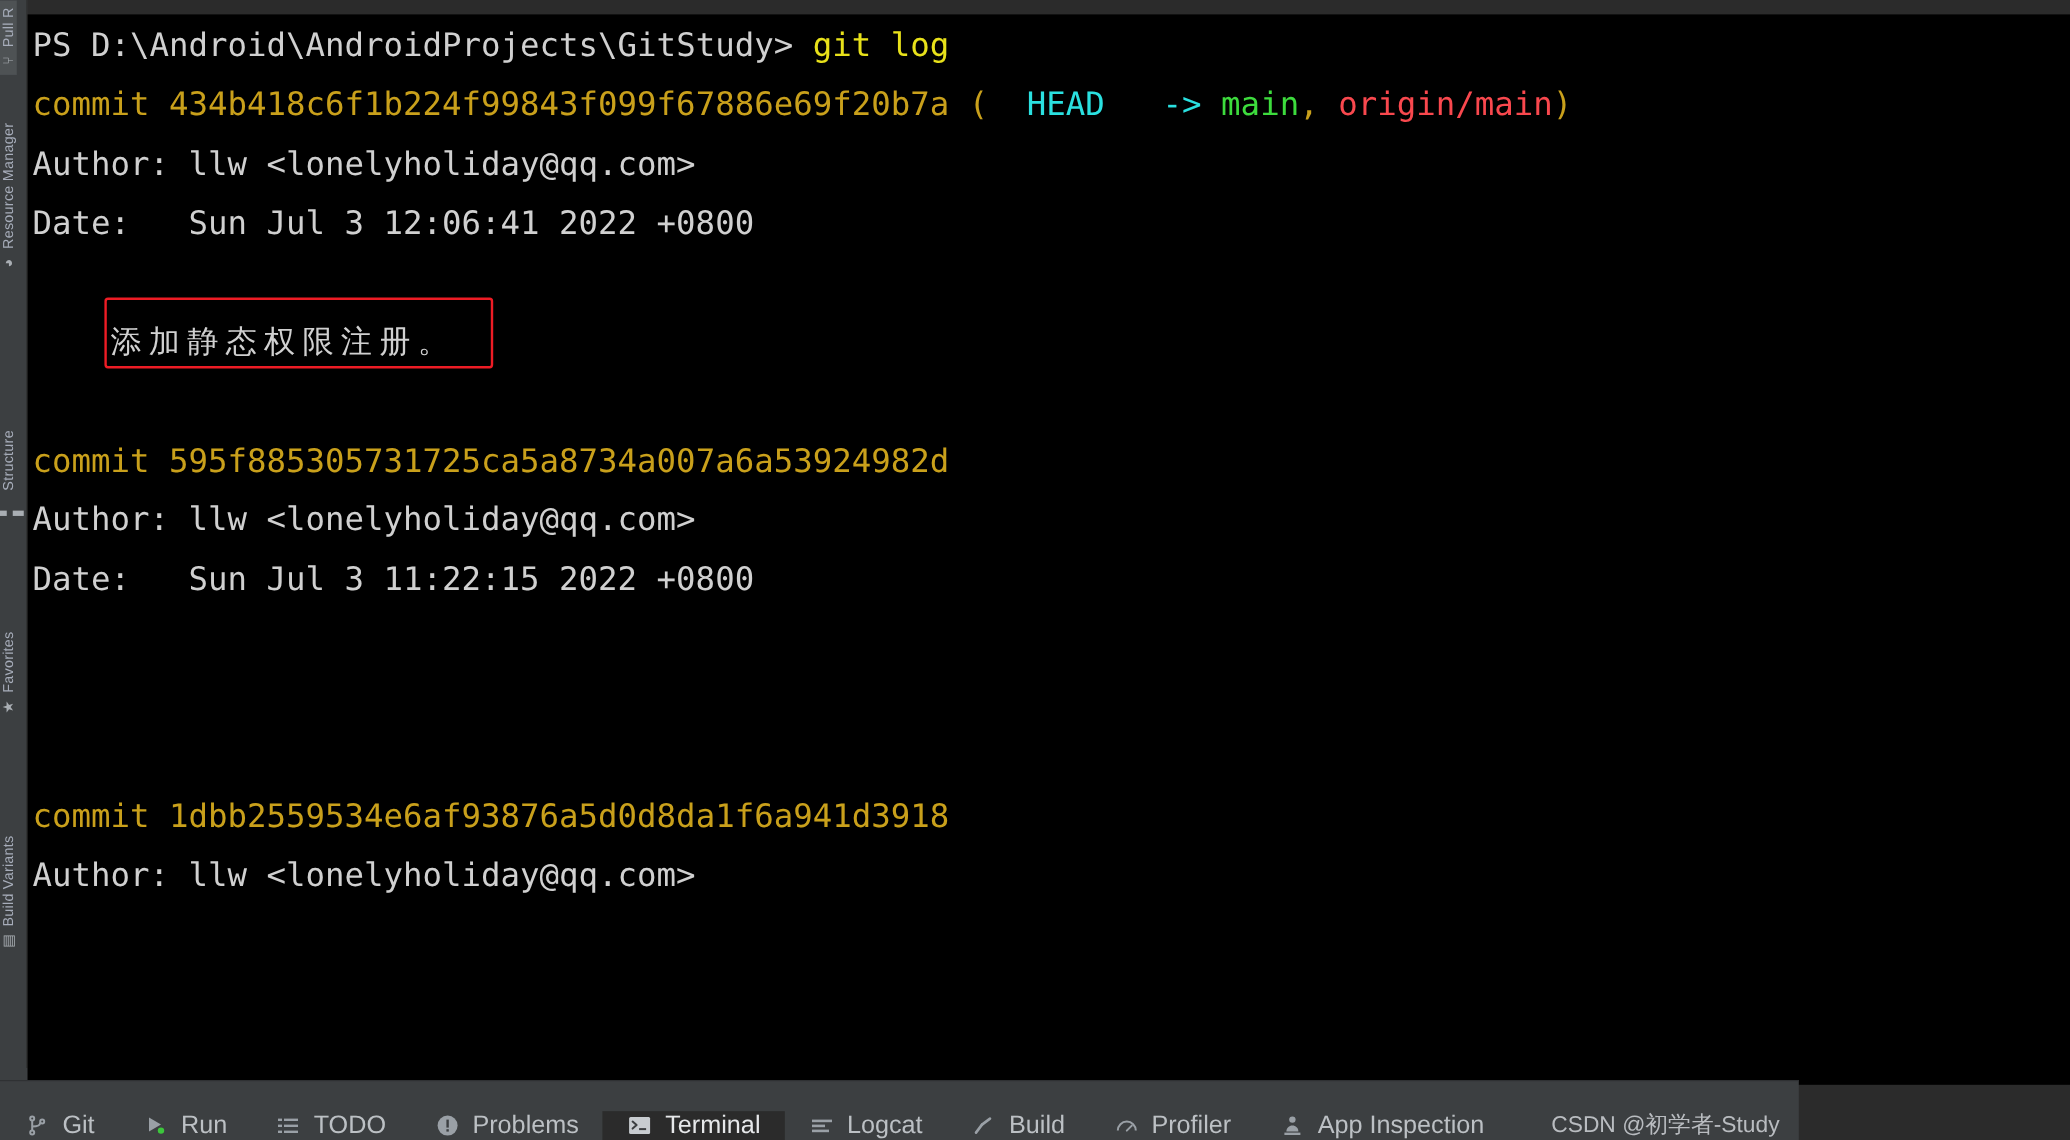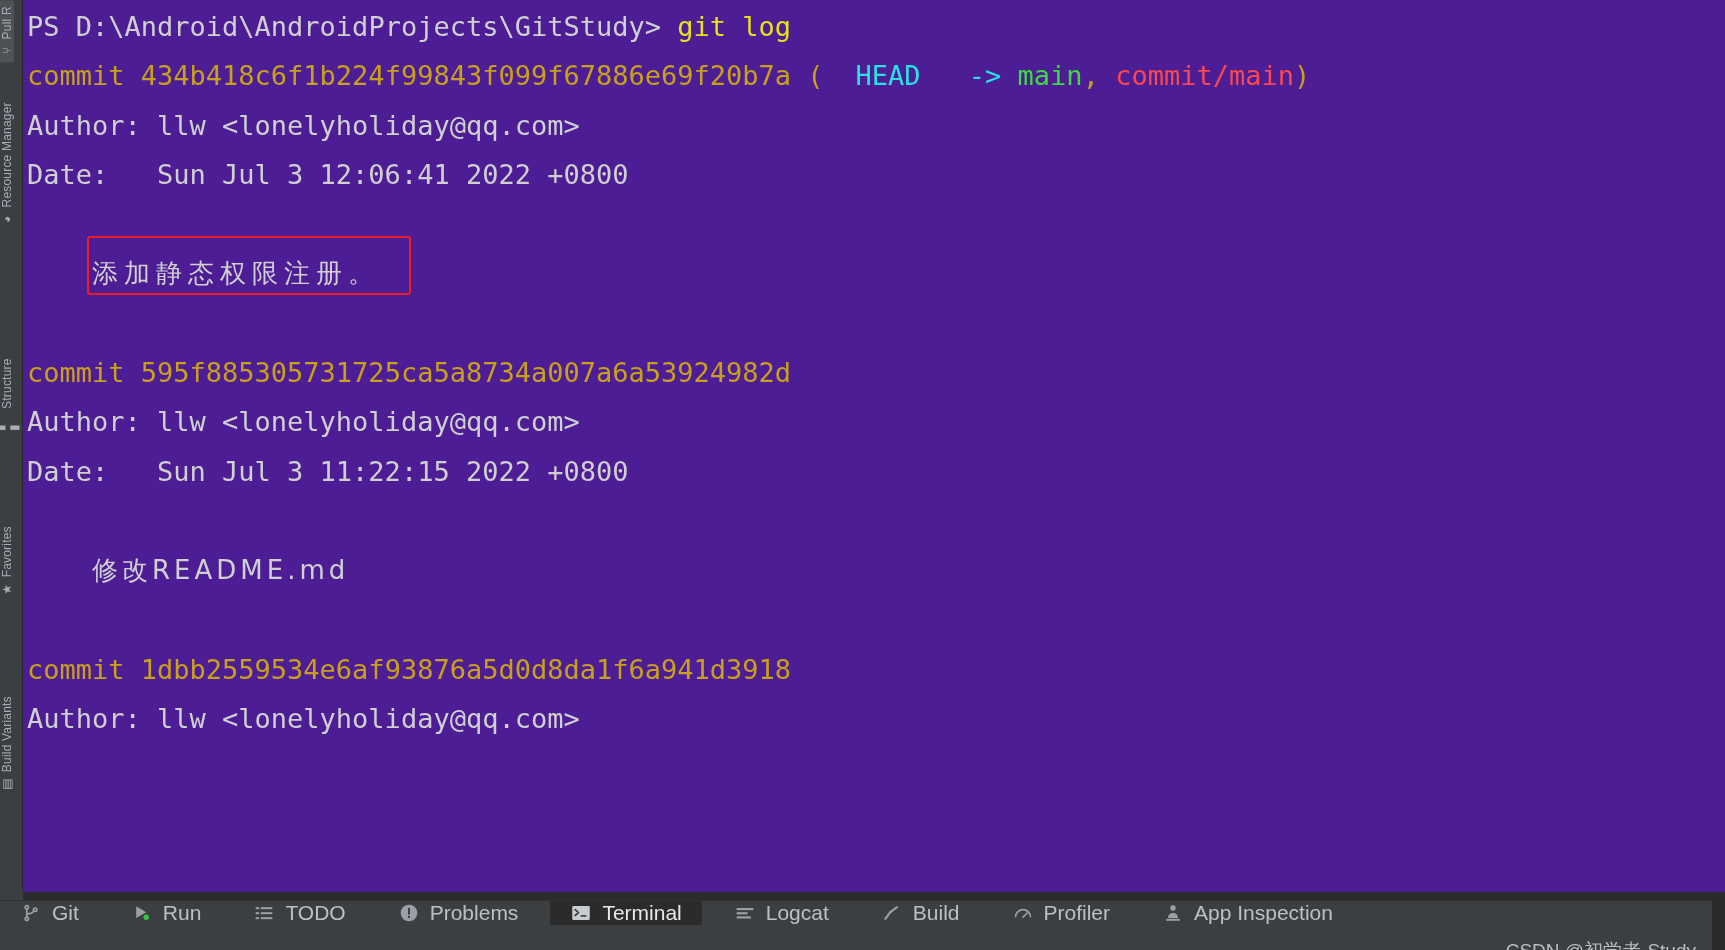--- a/index.html
+++ b/index.html
@@ -36,22 +36,22 @@
     transform:rotate(90deg);
     display:inline-block;
     font-size:12px;
     line-height:1;
     color:#a9aeb3;
   }
   .rail-top{top:0;background:#4e5254;}
 
   
   .terminal{
-    position:absolute;left:23px;top:0;right:0;height:892px;
-    background:#4c1d95;
+    position:absolute;left:23px;top:12px;right:0;height:892px;
+    background:#000000;
     overflow:hidden;
   }
   .term-inner{padding:2px 0 0 4px;}
   .line{
     font-family:"DejaVu Sans Mono","Liberation Mono",monospace;
     font-size:27px;
     line-height:49.3px;
     color:#d6d6d6;
     white-space:pre;
     letter-spacing:0px;
@@ -80,27 +80,26 @@
     left:64px;top:236px;
     width:324px;height:59px;
     border:2px solid #ee1c25;
     border-radius:3px;
     box-sizing:border-box;
     pointer-events:none;
   }
 
   
   .tabbar{
-    position:absolute;left:0;bottom:0;width:1712px;height:50px;
+    position:absolute;left:0;bottom:0;width:1499px;height:50px;
     background:#3c3f41;
     display:flex;
-    align-items:flex-start;
+    align-items:flex-end;
     border-top:1px solid #2f3133;
     box-sizing:border-box;
-    gap:12px;
   }
   .tab{
     display:flex;align-items:center;gap:10px;
     padding:0 20px;
     color:#bcc0c4;
     font-family:"Liberation Sans",sans-serif;
     font-size:21px;
     cursor:default;
     position:relative;
     white-space:nowrap;
@@ -153,31 +152,31 @@
         <span class="rg">▤</span>
         <span>Build Variants</span>
       </div>
     </div>
 </div>
 <div class="rail-bot"></div>
 
 <div class="terminal">
   <div class="term-inner" id="term-inner">
       <div class="line"><span class="c-gray">PS </span><span class="c-gray">D:\Android\AndroidProjects\GitStudy</span><span class="c-gray">&gt; </span><span class="c-cmd">git log</span></div>
-      <div class="line"><span class="c-yellow">commit </span><span class="c-yellow">434b418c6f1b224f99843f099f67886e69f20b7a</span><span class="c-yellow"> (</span><span class="c-cyan">HEAD</span><span class="c-cyan"> -&gt; </span><span class="c-green">main</span><span class="c-yellow">, </span><span class="c-red">commit/main</span><span class="c-yellow">)</span></div>
+      <div class="line"><span class="c-yellow">commit </span><span class="c-yellow">434b418c6f1b224f99843f099f67886e69f20b7a</span><span class="c-yellow"> (</span><span class="c-cyan">HEAD</span><span class="c-cyan"> -&gt; </span><span class="c-green">main</span><span class="c-yellow">, </span><span class="c-red">origin/main</span><span class="c-yellow">)</span></div>
       <div class="line"><span class="c-gray">Author: </span><span class="c-gray">llw &lt;lonelyholiday@qq.com&gt;</span></div>
       <div class="line"><span class="c-gray">Date:   </span><span class="c-gray">Sun Jul 3 12:06:41 2022 +0800</span></div>
       <div class="line blank"> </div>
       <div class="line"><span class="c-msg">    </span><span class="c-msg msg-cn">添加静态权限注册。</span></div>
       <div class="line blank"> </div>
       <div class="line"><span class="c-yellow">commit </span><span class="c-yellow">595f885305731725ca5a8734a007a6a53924982d</span></div>
       <div class="line"><span class="c-gray">Author: </span><span class="c-gray">llw &lt;lonelyholiday@qq.com&gt;</span></div>
       <div class="line"><span class="c-gray">Date:   </span><span class="c-gray">Sun Jul 3 11:22:15 2022 +0800</span></div>
       <div class="line blank"> </div>
-      <div class="line"><span class="c-msg">    </span><span class="c-msg msg-cn2">修改README.md</span></div>
+      <div class="line"><span class="c-msg">    </span></div>
       <div class="line blank"> </div>
       <div class="line"><span class="c-yellow">commit </span><span class="c-yellow">1dbb2559534e6af93876a5d0d8da1f6a941d3918</span></div>
       <div class="line"><span class="c-gray">Author: </span><span class="c-gray">llw &lt;lonelyholiday@qq.com&gt;</span></div>
     </div>
   <div class="hl-box"></div>
 </div>
 
 <div class="tabbar" id="tabbar">
     <div class="tab">
       <span class="ico">

